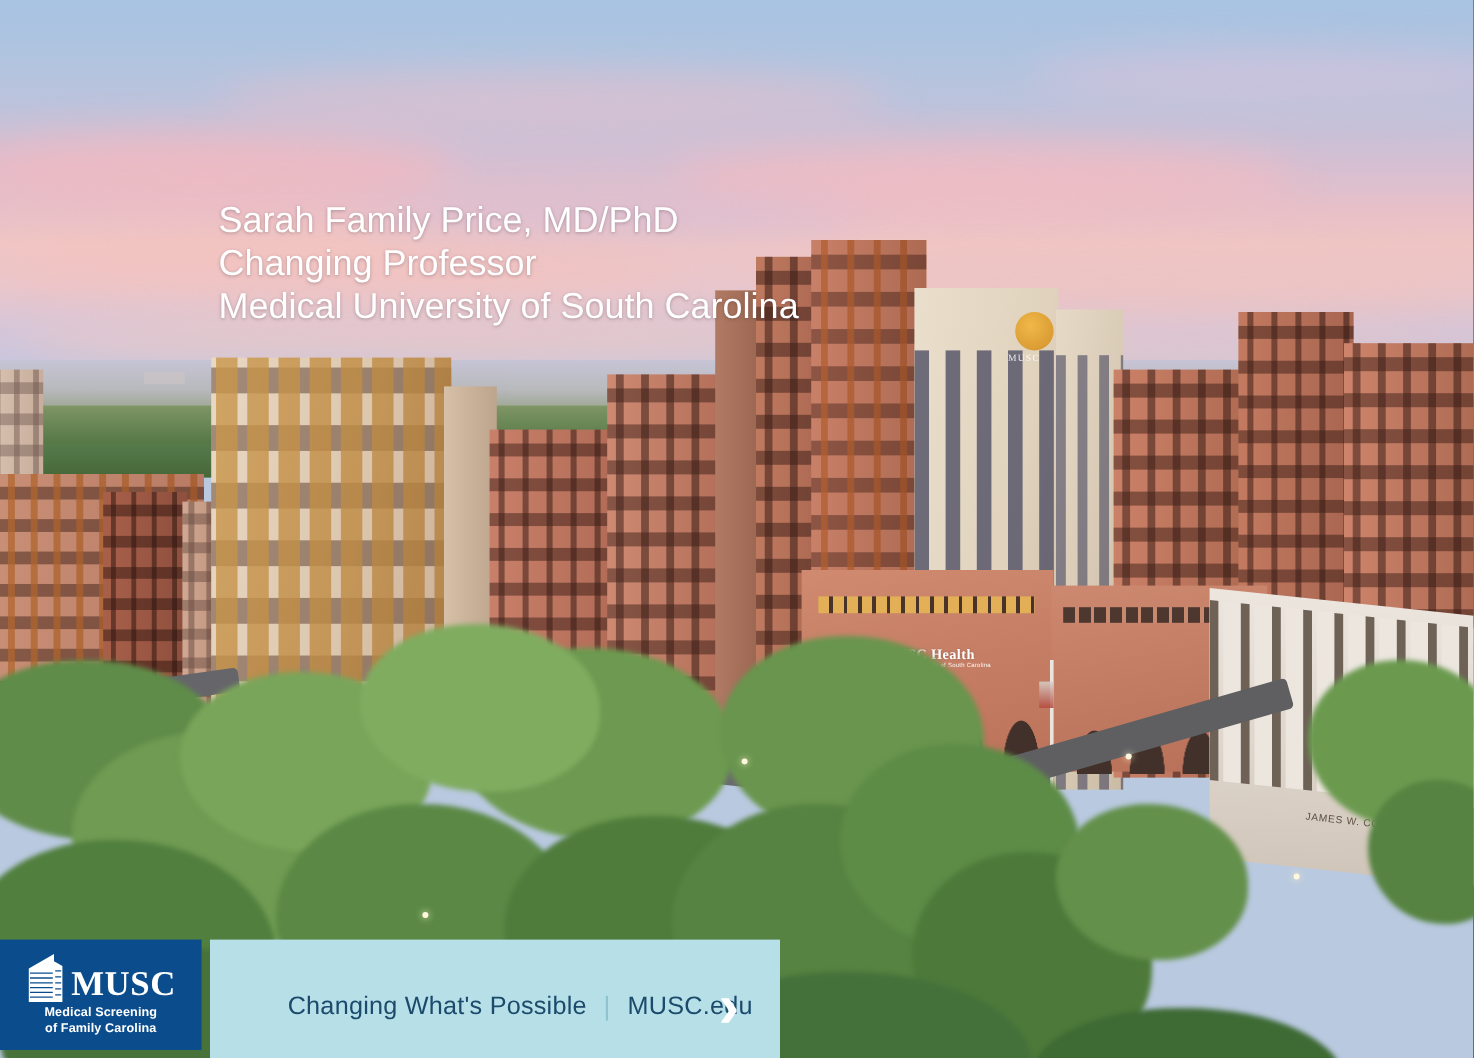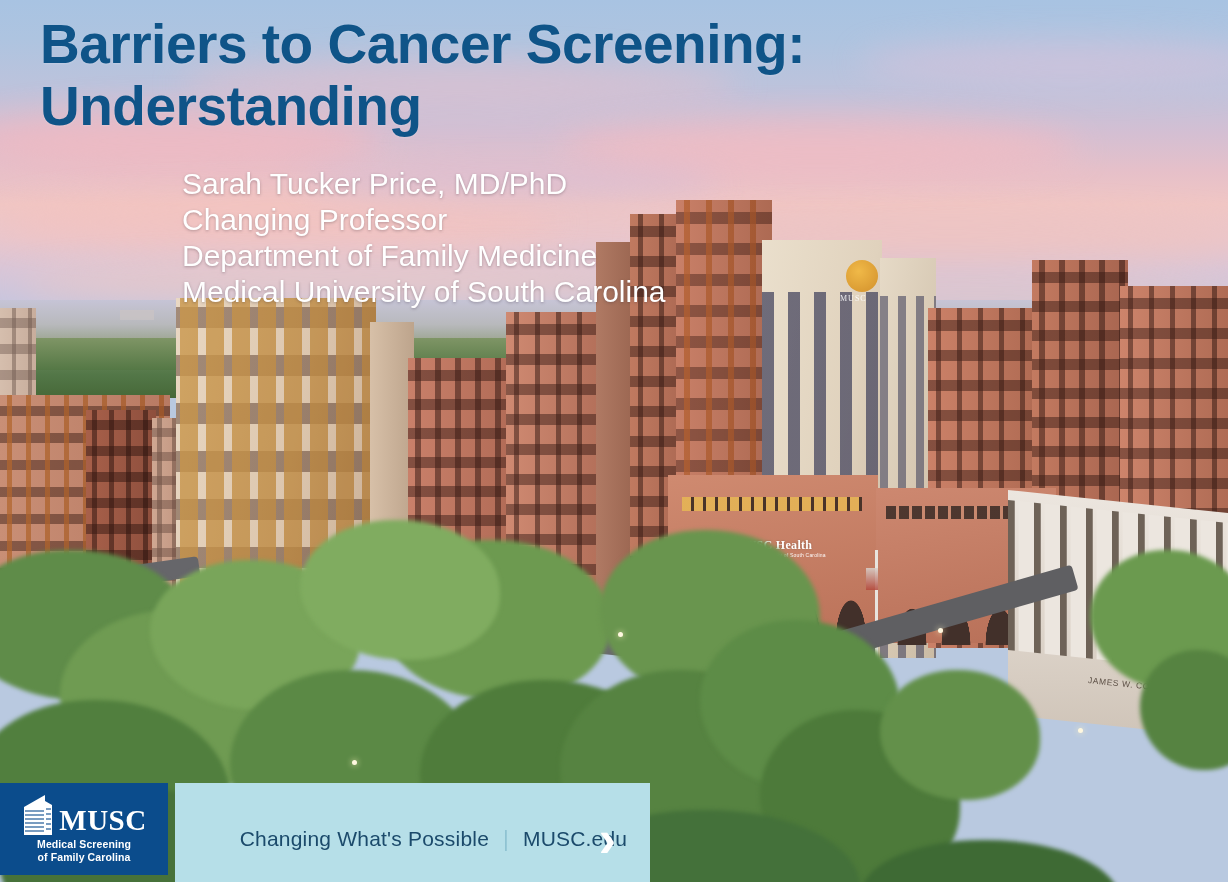--- a/index.html
+++ b/index.html
@@ -307,27 +307,25 @@
       <div class="blob" style="left:860px;top:280px;width:260px;height:120px;background:#3e6a34;"></div>
 
       <div style="position:absolute;left:352px;top:200px;width:5px;height:5px;border-radius:50%;background:#fff8e0;box-shadow:0 0 6px #fff1c0;"></div>
       <div style="position:absolute;left:618px;top:72px;width:5px;height:5px;border-radius:50%;background:#fff8e0;box-shadow:0 0 6px #fff1c0;"></div>
       <div style="position:absolute;left:938px;top:68px;width:5px;height:5px;border-radius:50%;background:#fff8e0;box-shadow:0 0 6px #fff1c0;"></div>
       <div style="position:absolute;left:1078px;top:168px;width:5px;height:5px;border-radius:50%;background:#fff8e0;box-shadow:0 0 6px #fff1c0;"></div>
     </div>
   </div>
 
   <div class="title">
-    <div>Barriers to Cancer Screening: Understanding</div>
   </div>
 
   <div class="author">
-    <div>Sarah Tucker Price, MD/PhD</div>
+    <div>Sarah Family Price, MD/PhD</div>
     <div>Changing Professor</div>
-    <div>Department of Family Medicine</div>
     <div>Medical University of South Carolina</div>
   </div>
 
   <div class="logo-block">
     <div class="logo-inner">
       <div class="logo-top">
         <svg class="logo-mark" viewBox="0 0 34 40">
           <path d="M3 40 L3 12 L24 0 L24 40 Z" fill="#ffffff"></path>
           <path d="M24 6 L31 10 L31 40 L24 40 Z" fill="#ffffff"></path>
           <g stroke="#0b4c8c" stroke-width="1.1">

